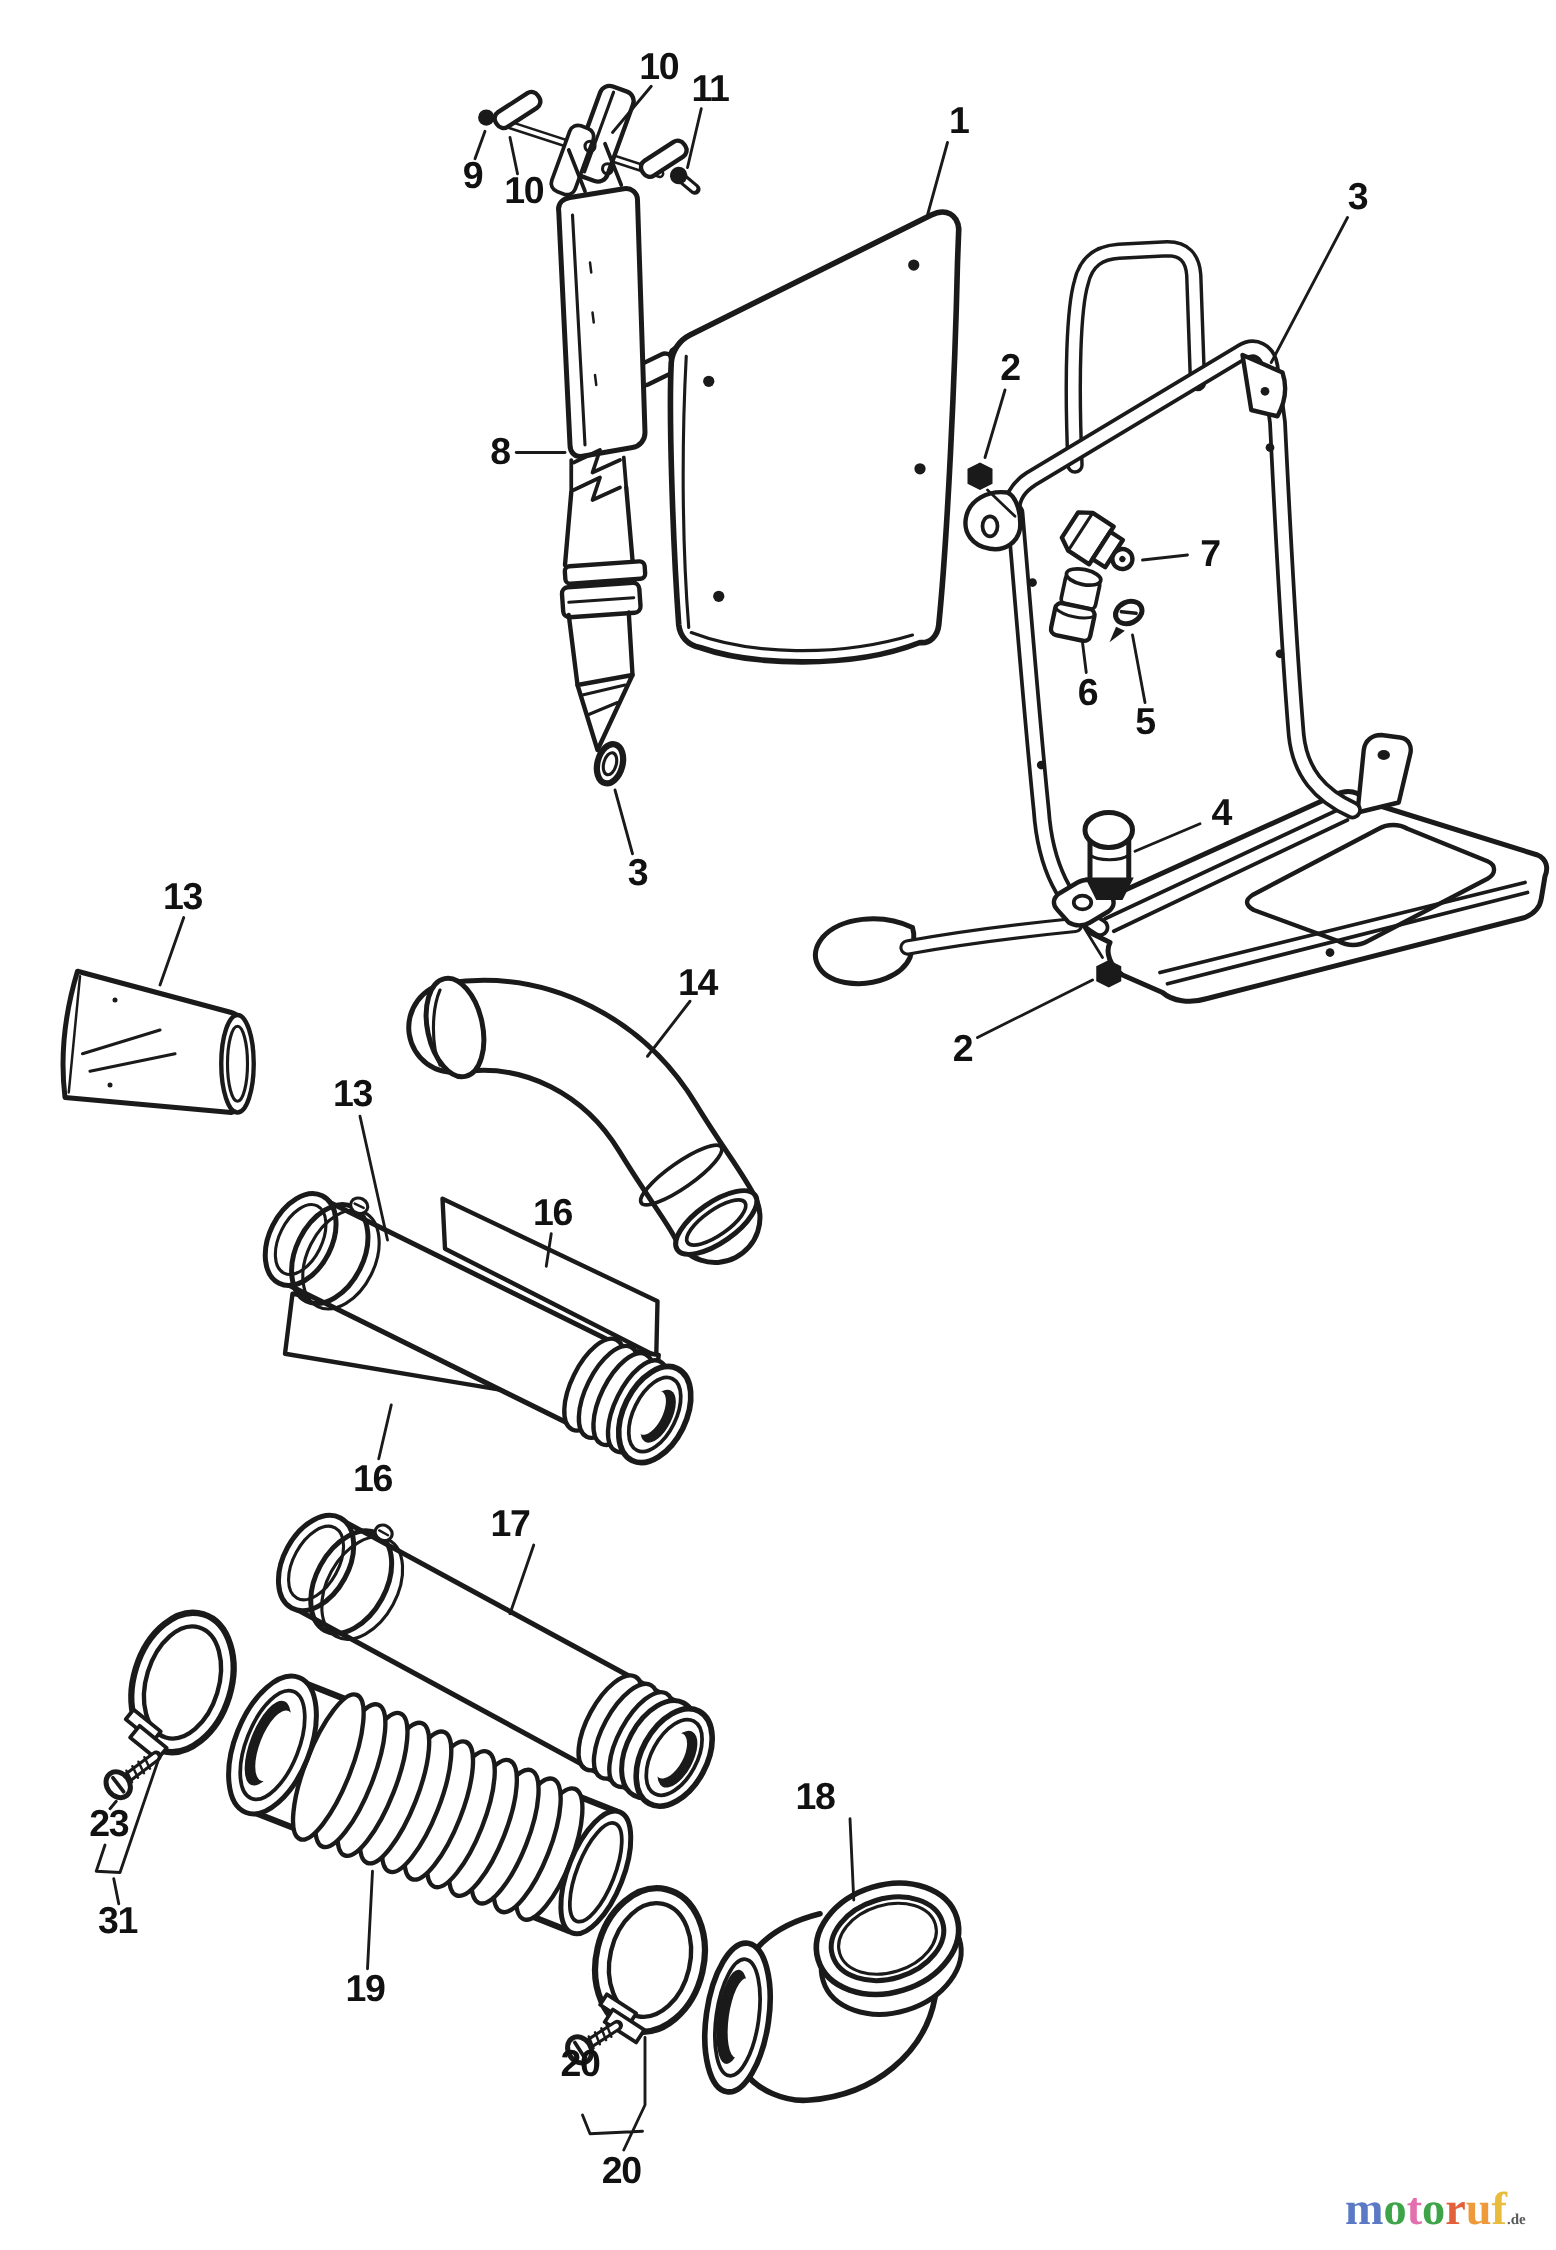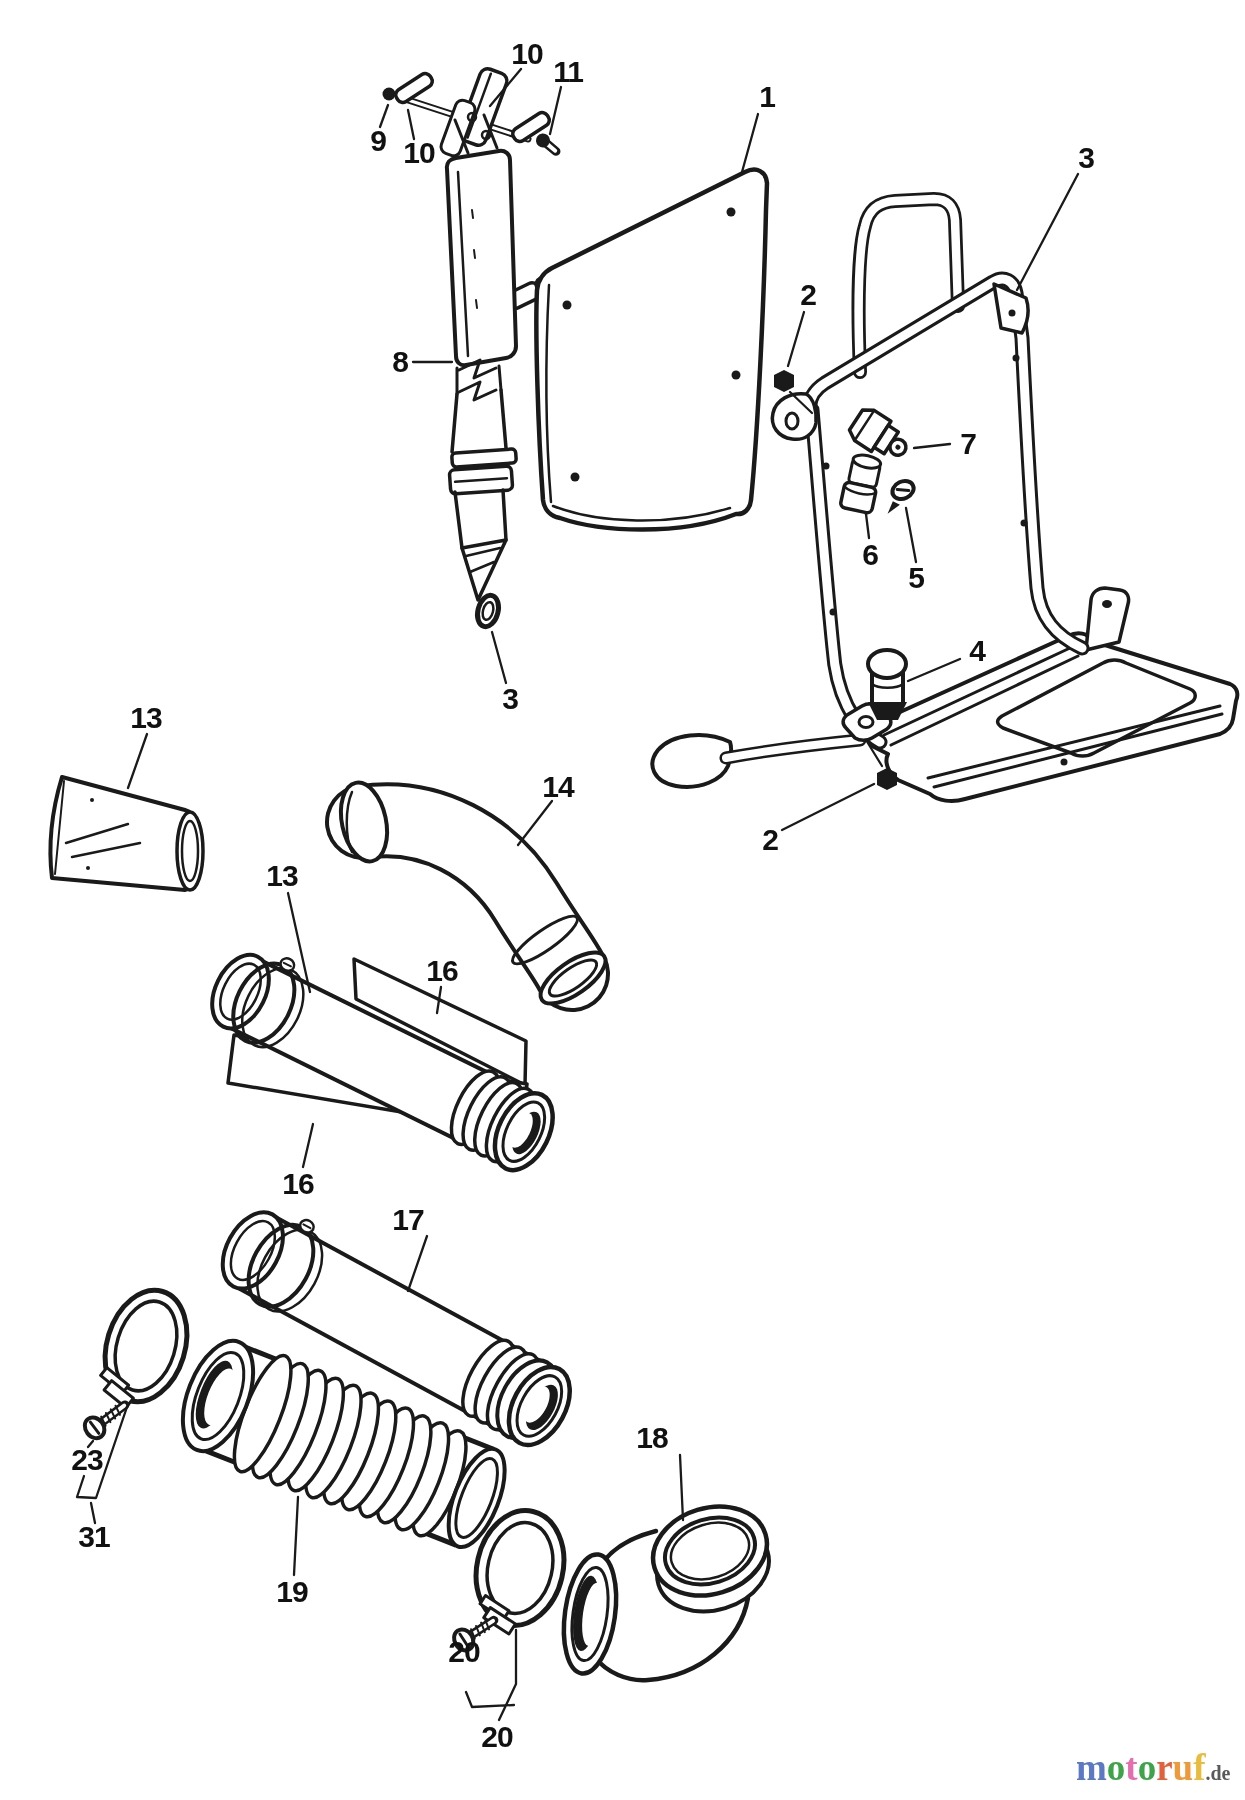--- a/index.html
+++ b/index.html
@@ -8,21 +8,21 @@
   .stage svg{position:absolute;left:0;top:0;}
   .callout{
     position:absolute;transform:translate(-50%,-50%);
     font-family:"Liberation Sans",sans-serif;font-weight:bold;font-size:30px;
     color:#111;letter-spacing:-1px;white-space:nowrap;user-select:none;
   }
   .watermark{
     position:absolute;left:1076px;top:1748px;white-space:nowrap;
     font-family:"Liberation Serif",serif;font-weight:bold;font-size:37px;line-height:40px;
   }
-  .watermark .wm-suffix{font-size:20px;}
+  .watermark .wm-suffix{font-size:12px;}
   .ln{stroke:#1a1a1a;fill:none;stroke-linecap:round;stroke-linejoin:round;}
   .wf{fill:#fff;}
   .dk{fill:#1a1a1a;stroke:none;}
   .ti{stroke:#fff;fill:none;stroke-linecap:round;stroke-linejoin:round;}
   .tb{stroke-linecap:butt;}
 </style>
 </head>
 <body>
 
 <div class="stage">

